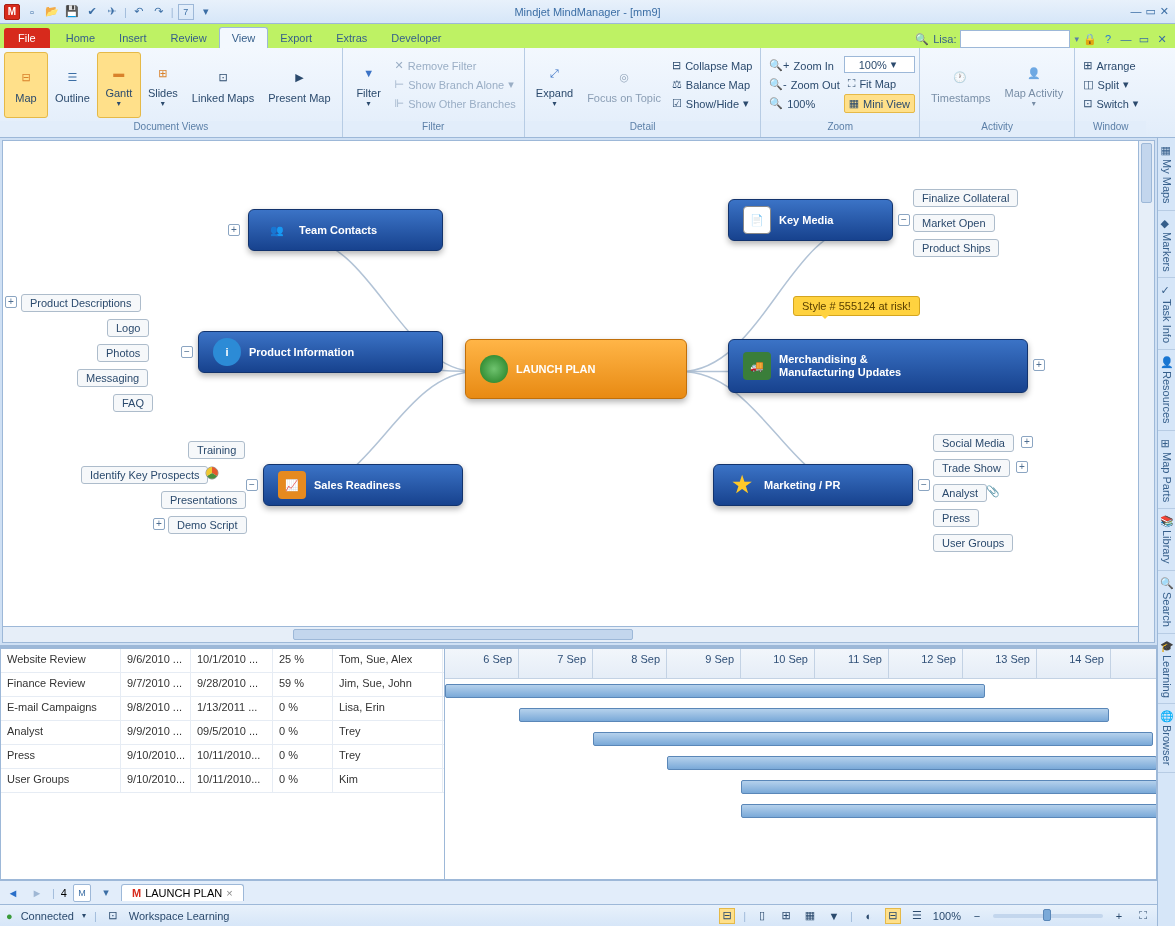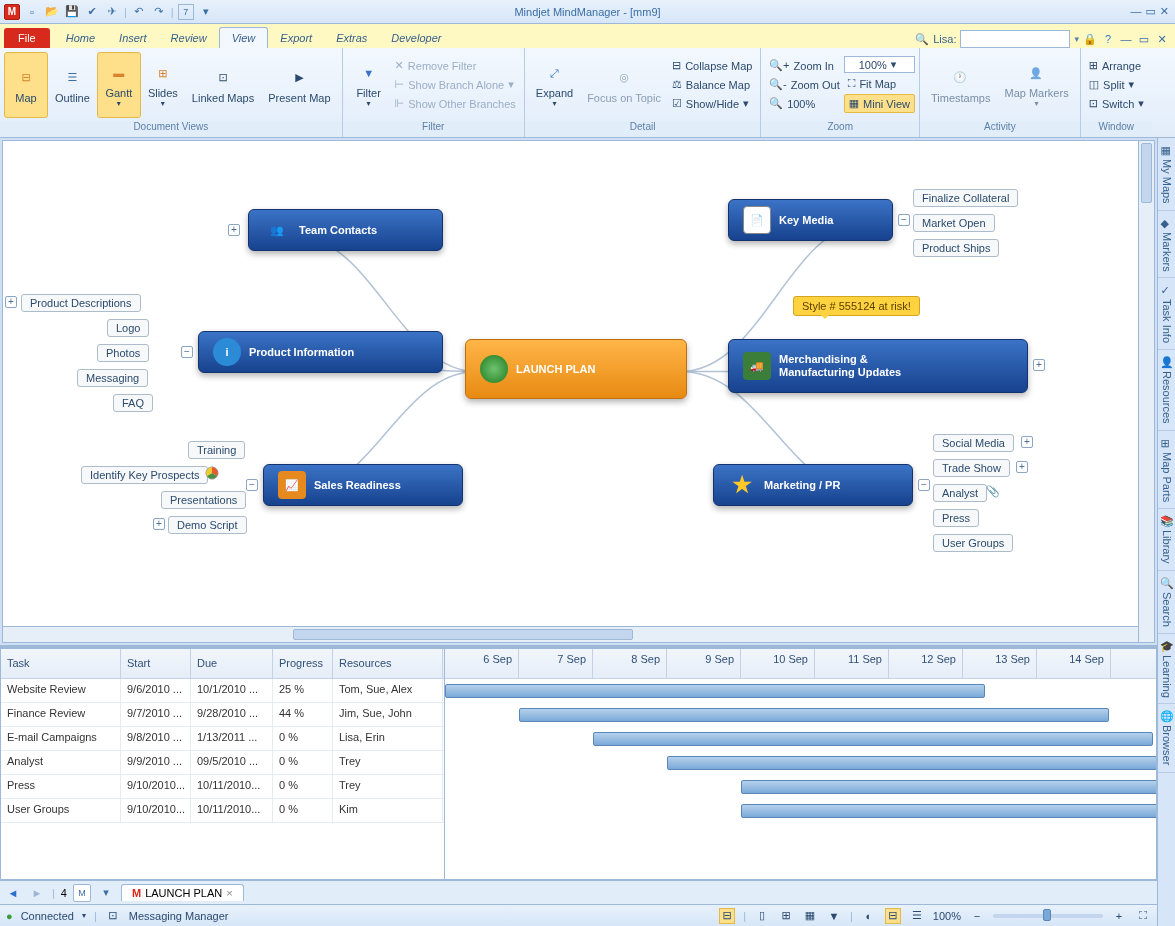--- a/index.html
+++ b/index.html
@@ -6,23 +6,23 @@
 body{width:1175px;height:926px;background:#cfe0f4;overflow:hidden;display:flex;flex-direction:column;}
 
 .titlebar{height:24px;background:linear-gradient(#e8f1fb,#d6e6f8);border-bottom:1px solid #9db8d8;display:flex;align-items:center;position:relative;}
 .titlebar .qat{display:flex;align-items:center;gap:4px;padding-left:4px;}
 .titlebar .qat .app-icon{width:16px;height:16px;background:#d72a1c;border:1px solid #a71e12;border-radius:2px;color:#fff;font-weight:bold;font-size:10px;text-align:center;line-height:14px;}
 .titlebar .qat .qbtn{width:16px;height:16px;display:flex;align-items:center;justify-content:center;color:#3b6ea5;cursor:pointer;}
 .titlebar .title{position:absolute;left:50%;transform:translateX(-50%);color:#3b6ea5;}
 .titlebar .winbtns{margin-left:auto;display:flex;gap:4px;padding-right:6px;color:#3b6ea5;}
 .titlebar .winbtns span{cursor:pointer;}
 
-.tabrow{height:24px;background:#fef9c3;display:flex;align-items:flex-end;padding-left:4px;}
+.tabrow{height:24px;background:#bef264;display:flex;align-items:flex-end;padding-left:4px;}
 .tabrow .filetab{background:#d72a1c;color:#fff;padding:4px 14px;border-radius:3px 3px 0 0;margin-right:4px;}
-.tabrow .tab{padding:4px 12px;color:#365f8b;cursor:pointer;border-radius:3px 3px 0 0;font-style:italic;}
+.tabrow .tab{padding:4px 12px;color:#365f8b;cursor:pointer;border-radius:3px 3px 0 0;}
 .tabrow .tab.active{background:#f3f8fe;border:1px solid #9db8d8;border-bottom:none;}
 .tabrow .find-area{margin-left:auto;display:flex;align-items:center;gap:4px;padding-right:6px;color:#365f8b;}
 .tabrow .find-area input{width:110px;height:18px;border:1px solid #9db8d8;background:#fff;}
 .tabrow .find-area .ricon{width:14px;height:14px;display:flex;align-items:center;justify-content:center;color:#3b6ea5;cursor:pointer;}
 
 .ribbon{height:90px;background:linear-gradient(#f3f8fe,#e2edfa);border-bottom:1px solid #9db8d8;display:flex;}
 .rgroup{border-right:1px solid #b7cce4;display:flex;flex-direction:column;}
 .rgroup .grow{flex:1;display:flex;align-items:center;padding:2px 4px;}
 .rgroup .glabel{height:16px;text-align:center;color:#5b7fa7;font-size:10px;background:#e2edfa;}
 .bigbtn{display:flex;flex-direction:column;align-items:center;justify-content:center;padding:4px 6px;min-width:44px;height:66px;border:1px solid transparent;border-radius:3px;cursor:pointer;color:#2b4a6d;}
@@ -235,21 +235,21 @@
     <div class="glabel">Zoom</div>
   </div>
   <div class="rgroup">
     <div class="grow">
       <div class="bigbtn" style="opacity:.6">
           <div class="bicon">🕐</div>
           <span>Timestamps</span>
         </div>
       <div class="bigbtn" style="opacity:.6">
           <div class="bicon">👤</div>
-          <span>Map Markers</span>
+          <span>Map Activity</span>
           <span style="font-size:8px">▾</span>
         </div>
     </div>
     <div class="glabel">Activity</div>
   </div>
   <div class="rgroup" style="border-right:none">
     <div class="grow">
       <div class="vcol">
         <div class="smallbtn">
             <span>⊞</span>
@@ -356,40 +356,33 @@
       <div class="canvas-scroll">
           <div class="thumb"></div>
         </div>
       <div class="canvas-hscroll">
           <div class="thumb"></div>
         </div>
     </div>
 
     <div class="ganttwrap">
       <div class="ganttleft">
-        <div class="ghdr">
-          <div class="gh c1">Task</div>
-          <div class="gh c2">Start</div>
-          <div class="gh c3">Due</div>
-          <div class="gh c4">Progress</div>
-          <div class="gh c5">Resources</div>
-        </div>
         <div id="gantt-rows">
             <div class="grow2">
               <div class="gc c1">Website Review</div>
               <div class="gc c2">9/6/2010 ...</div>
               <div class="gc c3">10/1/2010 ...</div>
               <div class="gc c4">25 %</div>
               <div class="gc c5">Tom, Sue, Alex</div>
             </div>
             <div class="grow2">
               <div class="gc c1">Finance Review</div>
               <div class="gc c2">9/7/2010 ...</div>
               <div class="gc c3">9/28/2010 ...</div>
-              <div class="gc c4">44 %</div>
+              <div class="gc c4">59 %</div>
               <div class="gc c5">Jim, Sue, John</div>
             </div>
             <div class="grow2">
               <div class="gc c1">E-mail Campaigns</div>
               <div class="gc c2">9/8/2010 ...</div>
               <div class="gc c3">1/13/2011 ...</div>
               <div class="gc c4">0 %</div>
               <div class="gc c5">Lisa, Erin</div>
             </div>
             <div class="grow2">
@@ -451,21 +444,21 @@
         <span style="color:#888">×</span>
       </div>
     </div>
 
     <div class="status">
       <span style="color:#3a9b3a">●</span>
       <span>Connected</span>
       <span style="font-size:8px">▾</span>
       <span class="sep">|</span>
       <div class="sbtn">⊡</div>
-      <span>Messaging Manager</span>
+      <span>Workspace Learning</span>
       <div style="flex:1"></div>
       <div class="sbtn" style="background:#ffe08a;border:1px solid #e5b948">⊟</div>
       <span class="sep">|</span>
       <div class="sbtn">▯</div>
       <div class="sbtn">⊞</div>
       <div class="sbtn">▦</div>
       <div class="sbtn">▼</div>
       <span class="sep">|</span>
       <div class="sbtn">◐</div>
       <div class="sbtn" style="background:#ffe08a;border:1px solid #e5b948">⊟</div>

